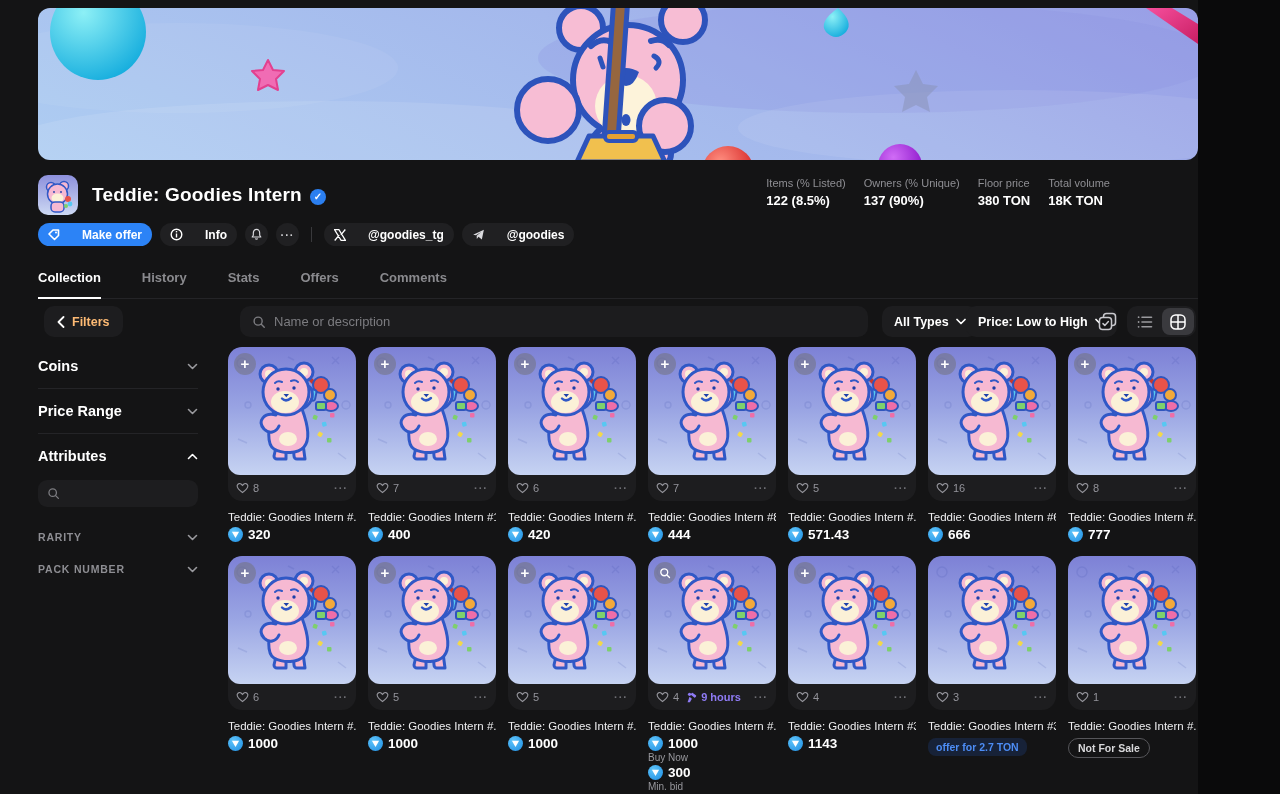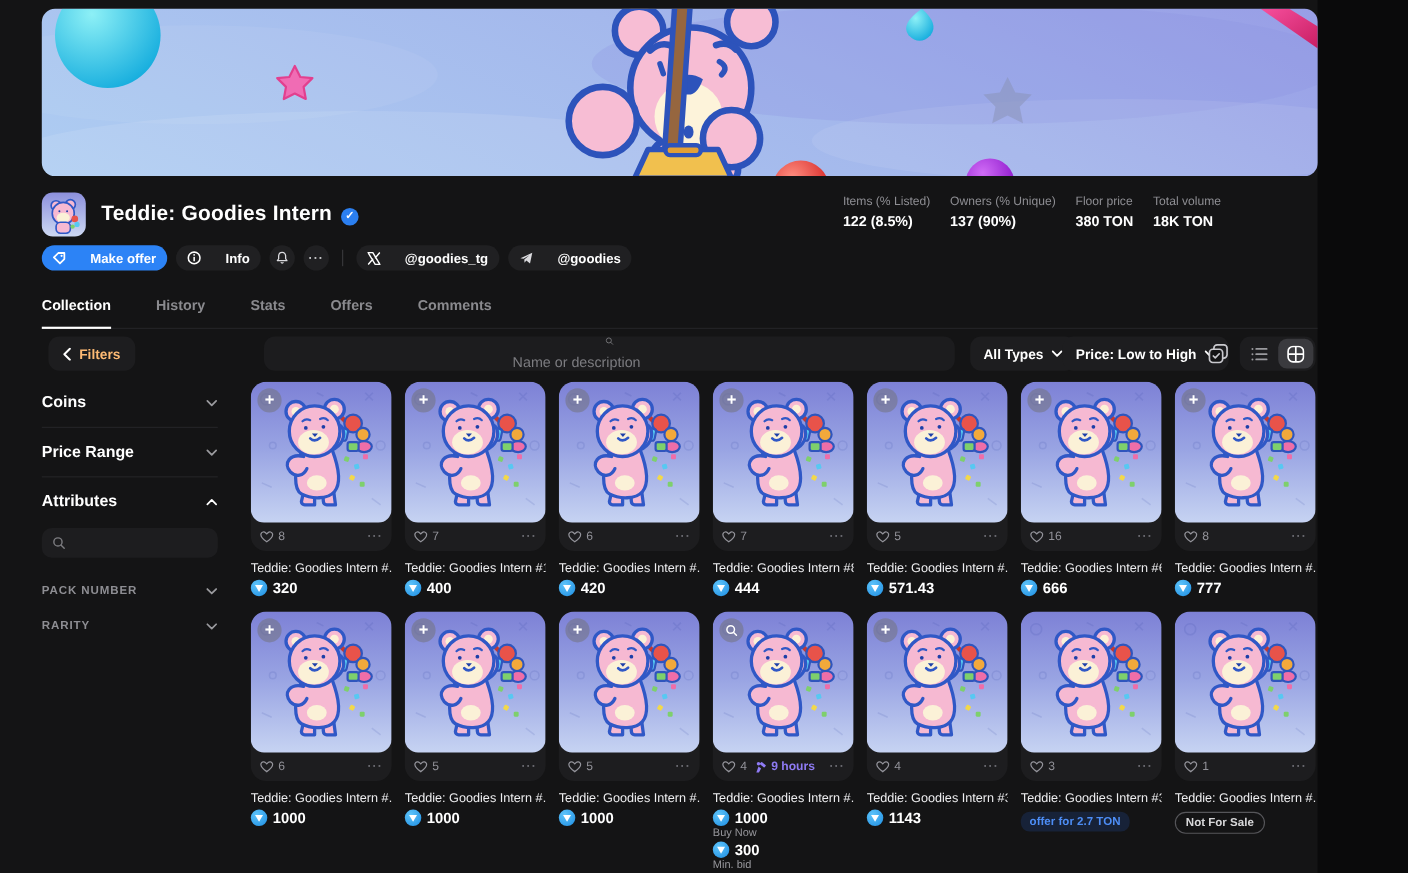--- a/index.html
+++ b/index.html
@@ -29,21 +29,21 @@
   .vdiv { width:1px; height:15px; background:#39393c; margin:0 4px; }
   .more-dots { color:#cfcfd2; font-size:11px; letter-spacing:1px; font-weight:bold; }
 
   
   .tabs { position:absolute; left:38px; top:264px; width:1160px; display:flex; gap:41px; border-bottom:1px solid #242427; }
   .tab { padding:6px 0 12px 0; font-size:13px; font-weight:bold; color:#8a8a8e; cursor:pointer; border-bottom:2px solid transparent; margin-bottom:-1px; }
   .tab.active { color:#ffffff; border-bottom-color:#ffffff; }
 
   
   .filters-btn { position:absolute; left:44px; top:306px; height:31px; display:flex; align-items:center; gap:7px; padding:0 13px; border-radius:10px; background:#1d1d1f; color:#fdba74; font-size:12.5px; font-weight:bold; cursor:pointer; }
-  .searchbar { position:absolute; left:240px; top:306px; width:628px; height:31px; border-radius:10px; background:#1c1c1e; display:flex; align-items:center; gap:8px; padding:0 12px;flex-direction:column; }
+  .searchbar { position:absolute; left:240px; top:306px; width:628px; height:31px; border-radius:10px; background:#1c1c1e; display:flex; align-items:center; gap:8px; padding:0 12px; }
   .searchbar input { flex:1; background:transparent; border:none; outline:none; color:#e8e8ea; font-size:13px; font-family:"Liberation Sans",sans-serif; }
   .searchbar input::placeholder { color:#7c7c80; }
   .drop { position:absolute; top:306px; height:31px; display:flex; align-items:center; gap:7px; padding:0 12px; border-radius:10px; background:#1d1d1f; color:#fff; font-size:12.5px; font-weight:bold; cursor:pointer; white-space:nowrap; }
   .drop.types { left:882px; }
   .drop.sort { left:966px; }
   .copybtn { position:absolute; left:1094px; top:308px; width:27px; height:27px; display:flex; align-items:center; justify-content:center; cursor:pointer; }
   .seg { position:absolute; left:1127px; top:306px; width:69px; height:31px; border-radius:10px; background:#1d1d1f; display:flex; padding:2px; }
   .seg .cell { flex:1; border-radius:8px; display:flex; align-items:center; justify-content:center; cursor:pointer; }
   .seg .cell.active { background:#3a3a3e; }
 
@@ -303,27 +303,27 @@
         </svg>
     </div>
     <div class="side-search">
       <svg width="13" height="13" viewBox="0 0 16 16">
           <circle cx="7" cy="7" r="4.6" fill="none" stroke="#7c7c80" stroke-width="1.6"></circle>
           <line x1="10.6" y1="10.6" x2="14" y2="14" stroke="#7c7c80" stroke-width="1.6" stroke-linecap="round"></line>
         </svg>
       <input type="text" style="">
     </div>
     <div class="attr-row">
-      <span class="t">PACK NUMBER</span>
+      <span class="t">RARITY</span>
       <svg width="11" height="7" viewBox="0 0 10 7">
           <polyline points="1,1.5 5,5.5 9,1.5" fill="none" stroke="#9a9a9e" stroke-width="1.6" stroke-linecap="round" stroke-linejoin="round"></polyline>
         </svg>
     </div>
     <div class="attr-row">
-      <span class="t">RARITY</span>
+      <span class="t">PACK NUMBER</span>
       <svg width="11" height="7" viewBox="0 0 10 7">
           <polyline points="1,1.5 5,5.5 9,1.5" fill="none" stroke="#9a9a9e" stroke-width="1.6" stroke-linecap="round" stroke-linejoin="round"></polyline>
         </svg>
     </div>
   </div>
 
   <div class="grid">
   <div class="card">
     <div class="card-box">
       <div class="card-img">

